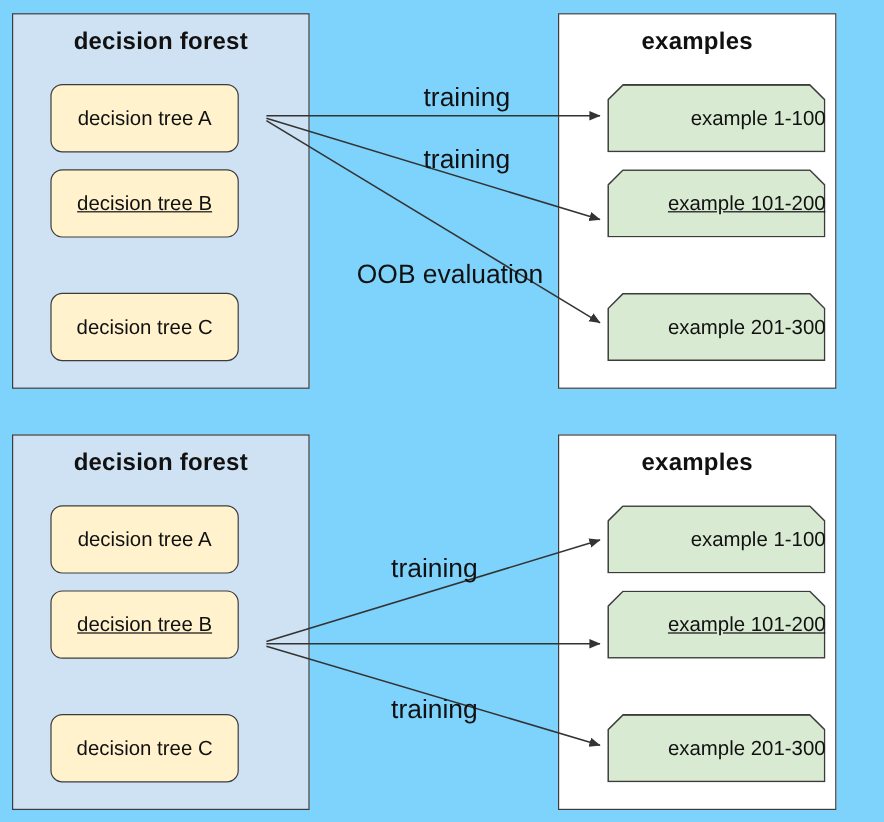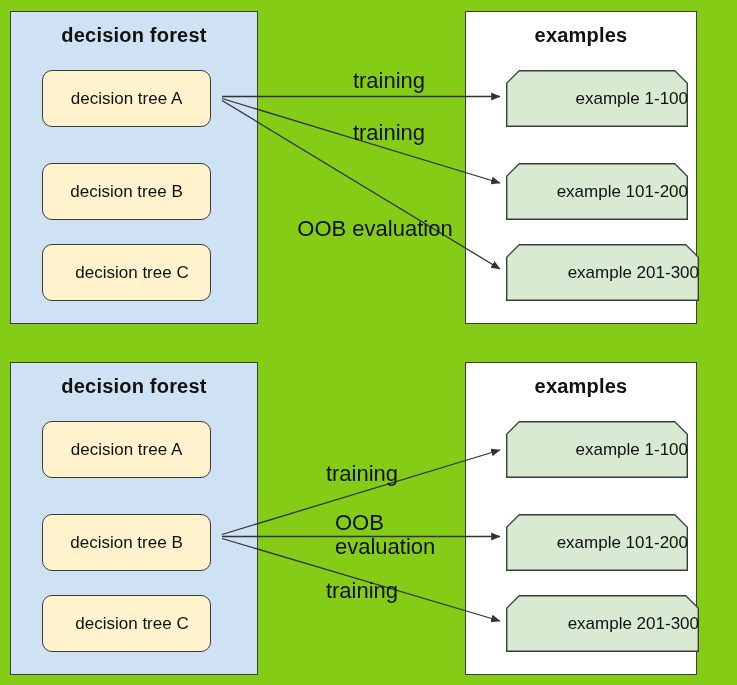--- a/index.html
+++ b/index.html
@@ -6,21 +6,21 @@
     margin: 0;
     padding: 0;
     background: #ffffff;
     font-family: "Liberation Sans", "DejaVu Sans", sans-serif;
     color: #111111;
   }
   .stage {
     position: relative;
     width: 737px;
     height: 685px;
-    background: #84cc16;
+    background: #7dd3fc;
     overflow: hidden;
   }
   
   .forest-panel {
     position: absolute;
     left: 10px;
     width: 248px;
     height: 313px;
     background: #cfe2f3;
     border: 1.5px solid #3c3c3c;
@@ -44,34 +44,34 @@
     right: 0;
     text-align: center;
     font-size: 20px;
     font-weight: bold;
     letter-spacing: 0.2px;
   }
   
   .tree-box {
     position: absolute;
     left: 31px;
-    width: 169px;
+    width: 157px;
     height: 57px;
     box-sizing: border-box;
     background: #fff2cc;
     border: 1.5px solid #3c3c3c;
     border-radius: 10px;
     display: flex;
     align-items: center;
     justify-content: center;
     font-size: 17px;
   }
   .row-0 { top: 58px; }
-  .row-1 { top: 151px; }
-  .row-2 { top: 232px; padding-left: 11px; }
+  .row-1 { top: 129px; text-decoration: underline; }
+  .row-2 { top: 232px; }
   
   .example-card {
     position: absolute;
     left: 40px;
     width: 182px;
     height: 57px;
     background: #3c3c3c;
     clip-path: polygon(13px 0, calc(100% - 13px) 0, 100% 13px, 100% 100%, 0 100%, 0 13px);
     display: flex;
     align-items: center;
@@ -184,17 +184,15 @@
     <line x1="222" y1="534.5" x2="500" y2="450" stroke="#333333" stroke-width="1.3" marker-end="url(#arrowhead)"></line>
     <line x1="222" y1="536.5" x2="500" y2="536.5" stroke="#333333" stroke-width="1.3" marker-end="url(#arrowhead)"></line>
     <line x1="222" y1="538.5" x2="500" y2="621" stroke="#333333" stroke-width="1.3" marker-end="url(#arrowhead)"></line>
   </svg>
 
   <div class="arrow-label" style="left:389px; top:71px;">training</div>
   <div class="arrow-label" style="left:389px; top:123px;">training</div>
   <div class="arrow-label" style="left:375px; top:219px;">OOB evaluation</div>
 
   <div class="arrow-label" style="left:362px; top:464px;">training</div>
-  <div class="arrow-label left-align" style="left:335px; top:511px;">OOB
-evaluation</div>
   <div class="arrow-label" style="left:362px; top:581px;">training</div>
 
 </div>
 
 </body></html>

